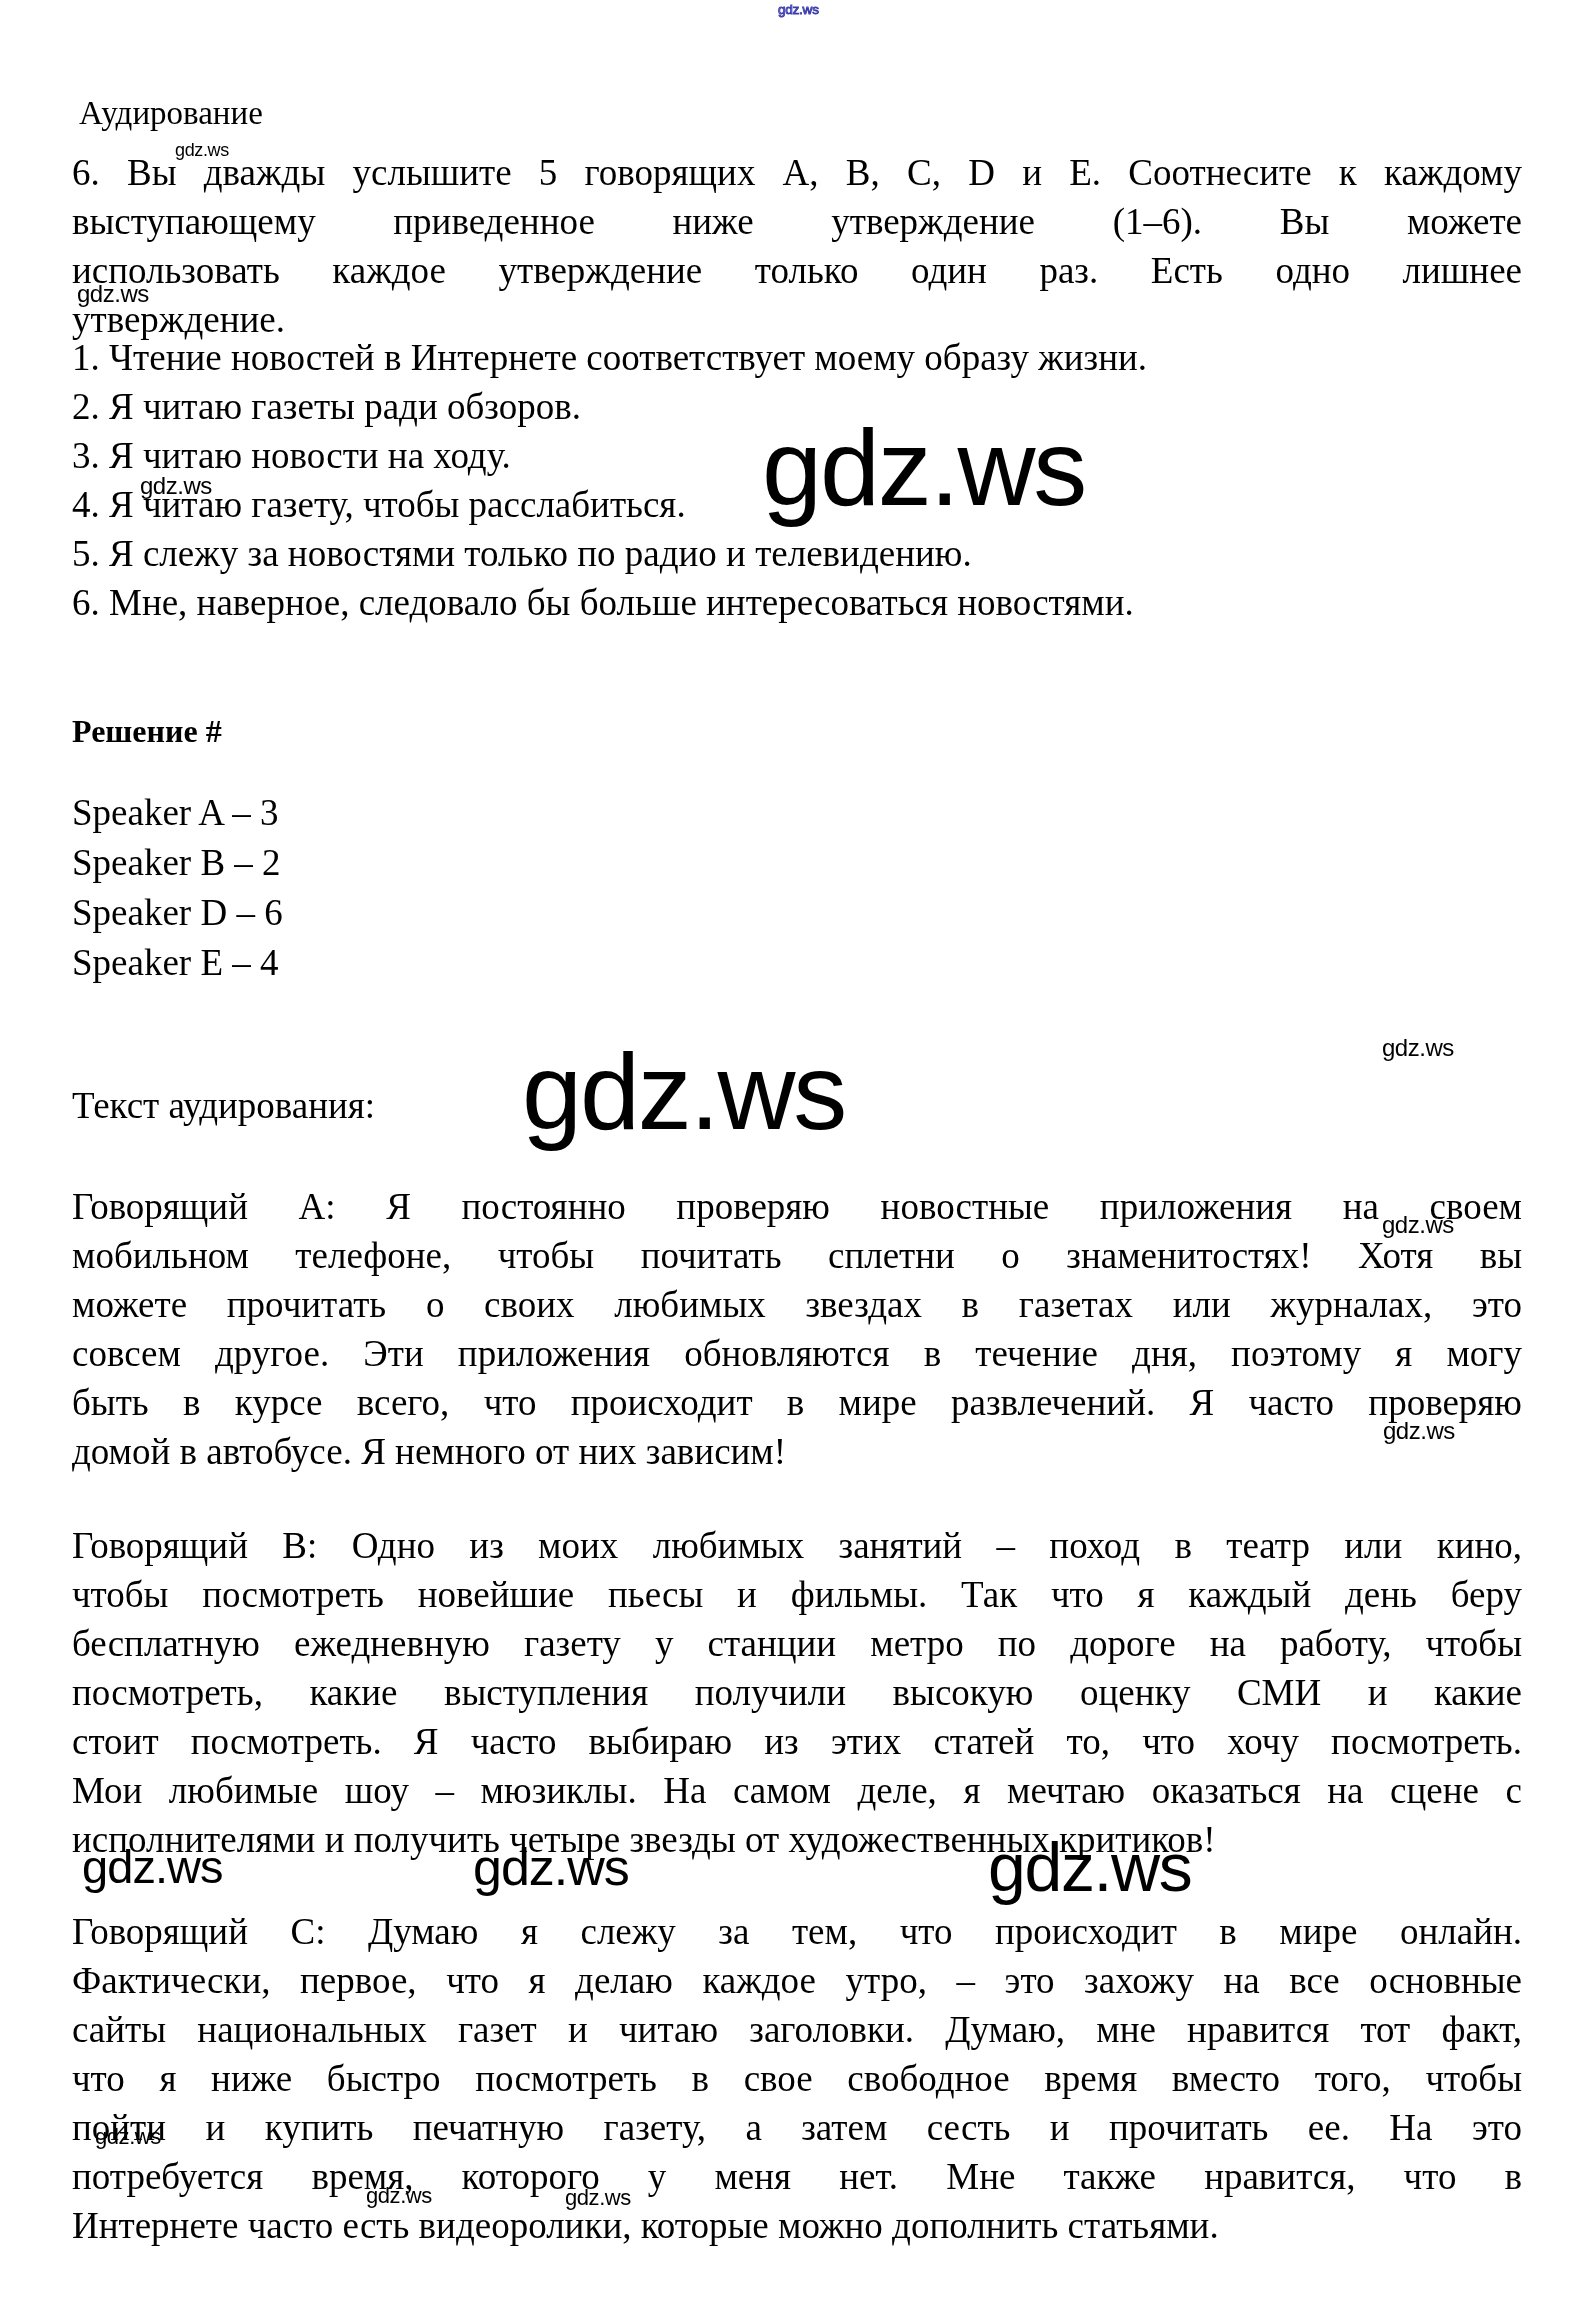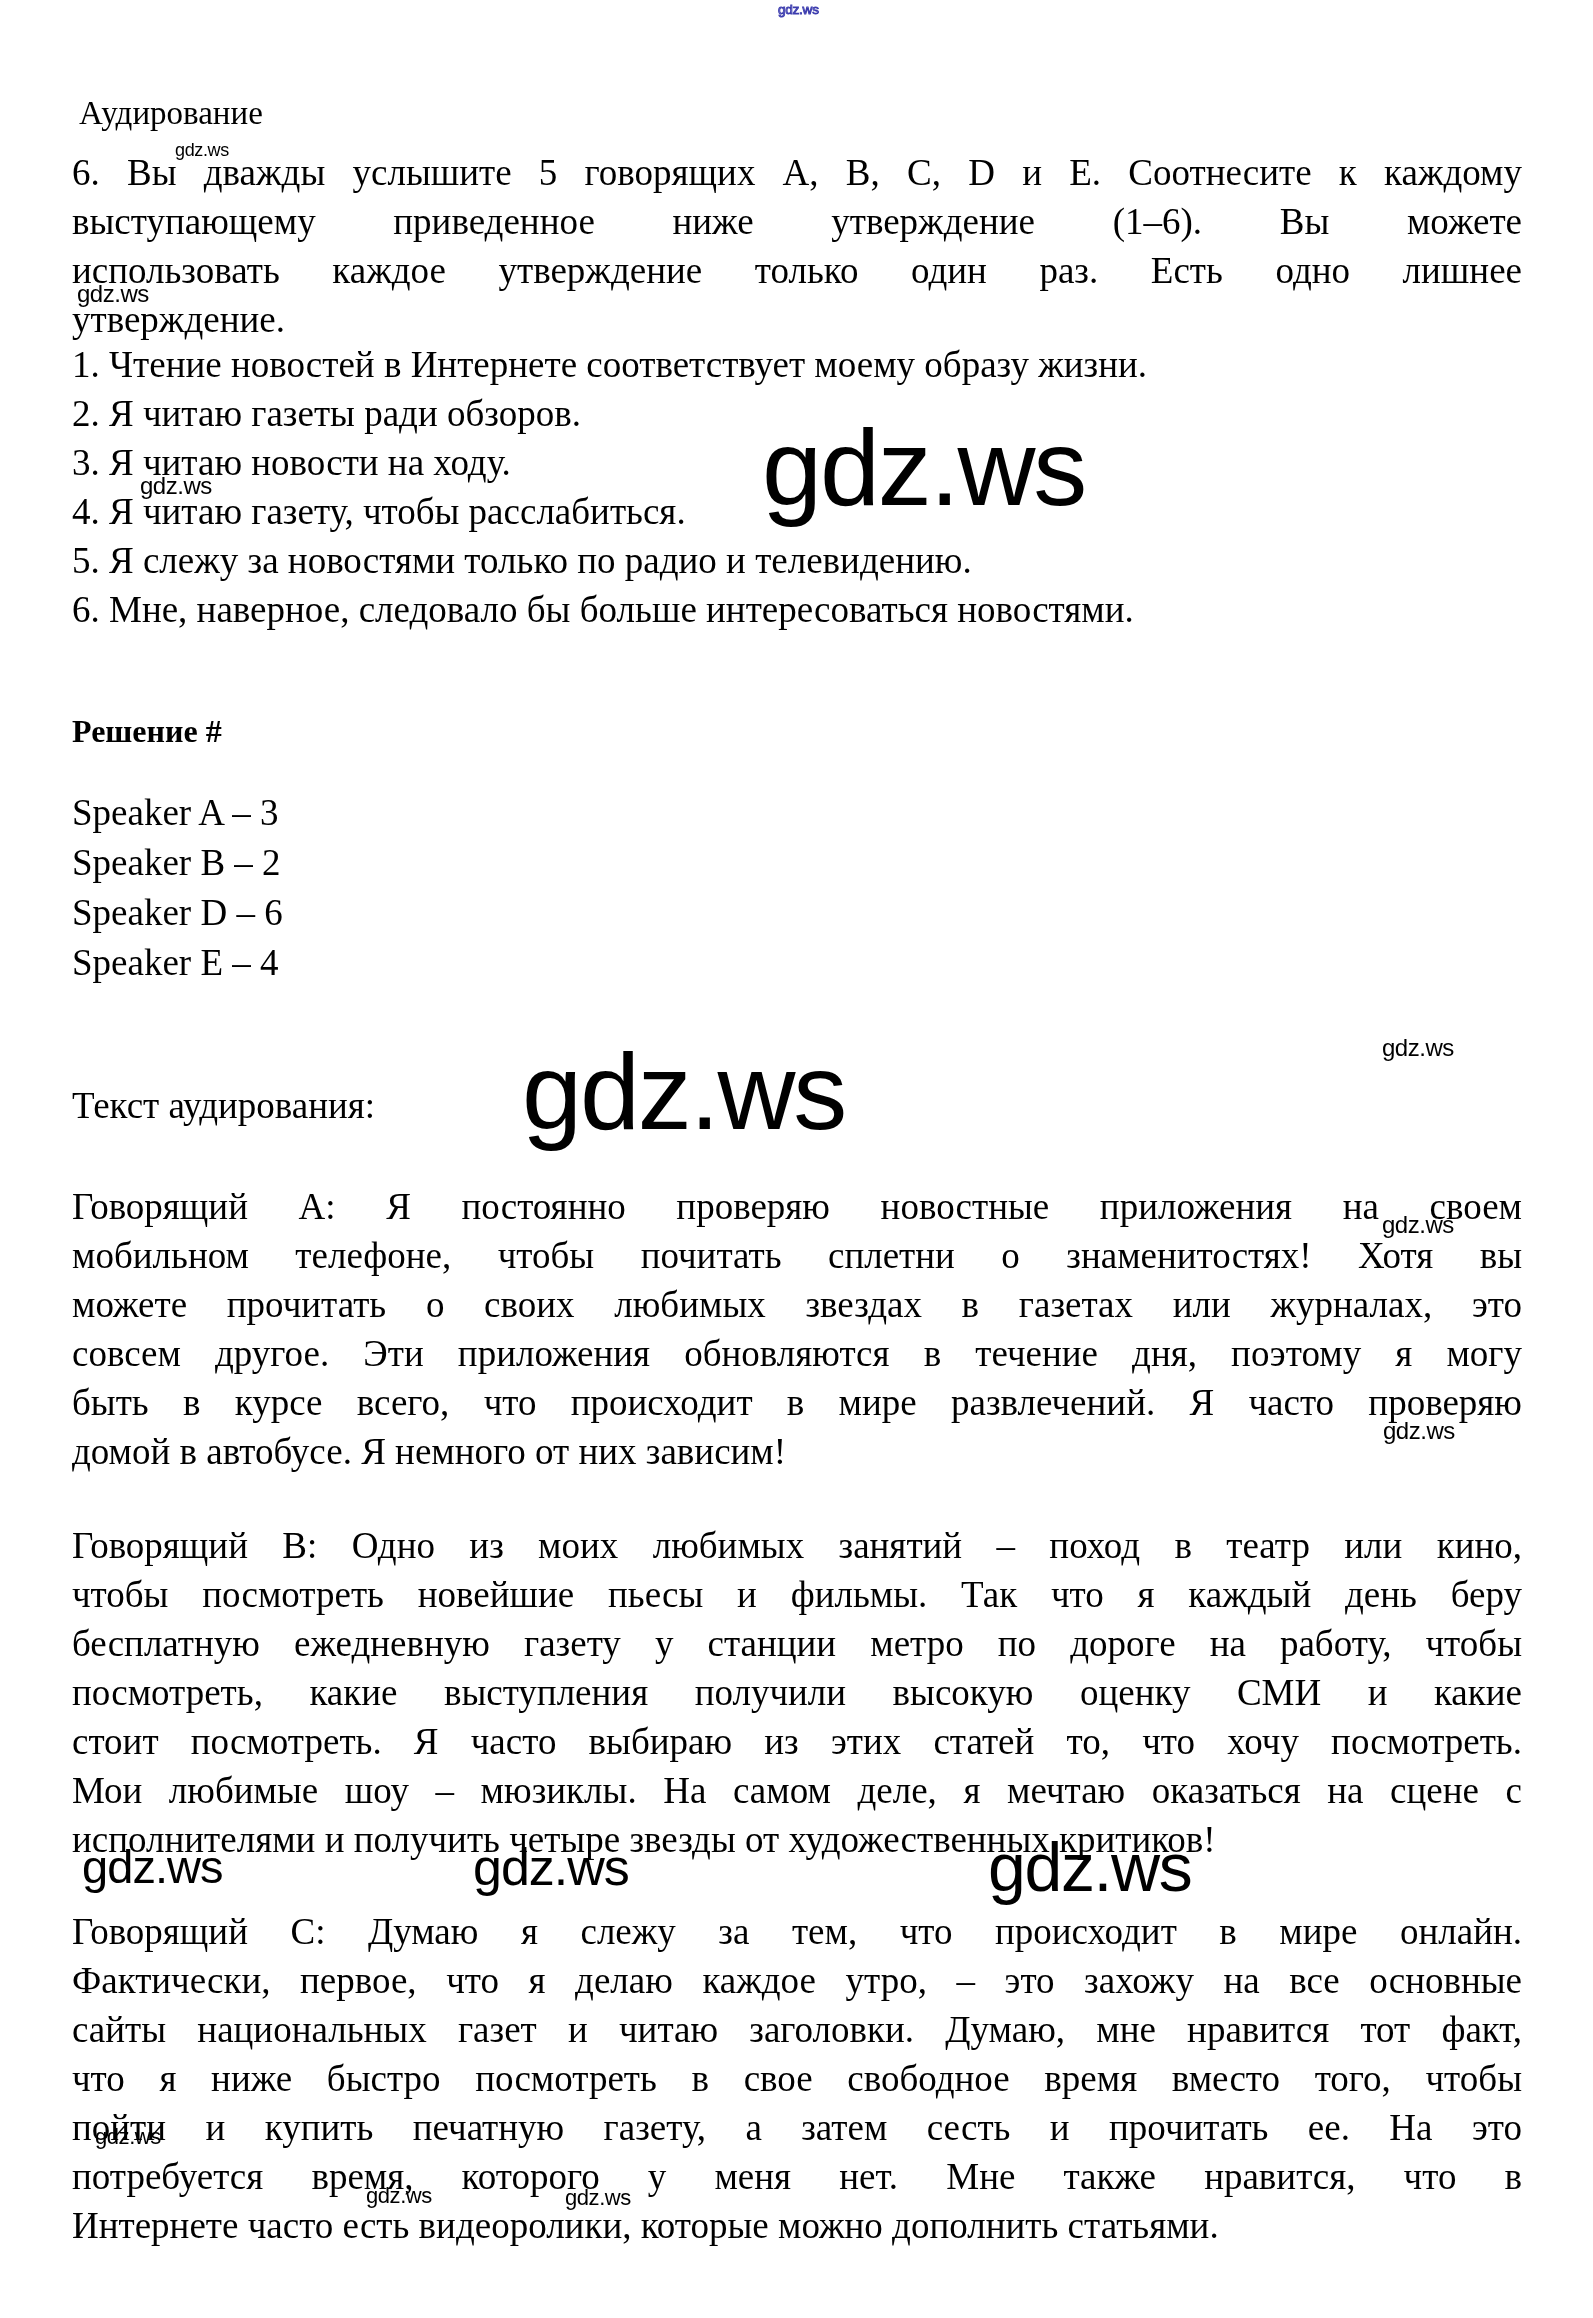--- a/index.html
+++ b/index.html
@@ -105,21 +105,21 @@
 
   <div class="h1">Аудирование</div>
 
   <div class="tblock" style="top:148px;">
       <div class="tline">6. Вы дважды услышите 5 говорящих А, В, С, D и Е. Соотнесите к каждому</div>
       <div class="tline">выступающему приведенное ниже утверждение (1–6). Вы можете</div>
       <div class="tline">использовать каждое утверждение только один раз. Есть одно лишнее</div>
       <div class="tline tline-last">утверждение.</div>
     </div>
 
-  <div class="tblock plainlist" style="top:340px;">
+  <div class="tblock plainlist" style="top:333px;">
     <div>1. Чтение новостей в Интернете соответствует моему образу жизни.</div>
     <div>2. Я читаю газеты ради обзоров.</div>
     <div>3. Я читаю новости на ходу.</div>
     <div>4. Я читаю газету, чтобы расслабиться.</div>
     <div>5. Я слежу за новостями только по радио и телевидению.</div>
     <div>6. Мне, наверное, следовало бы больше интересоваться новостями.</div>
   </div>
 
   <div class="solution-h">Решение #</div>
 

